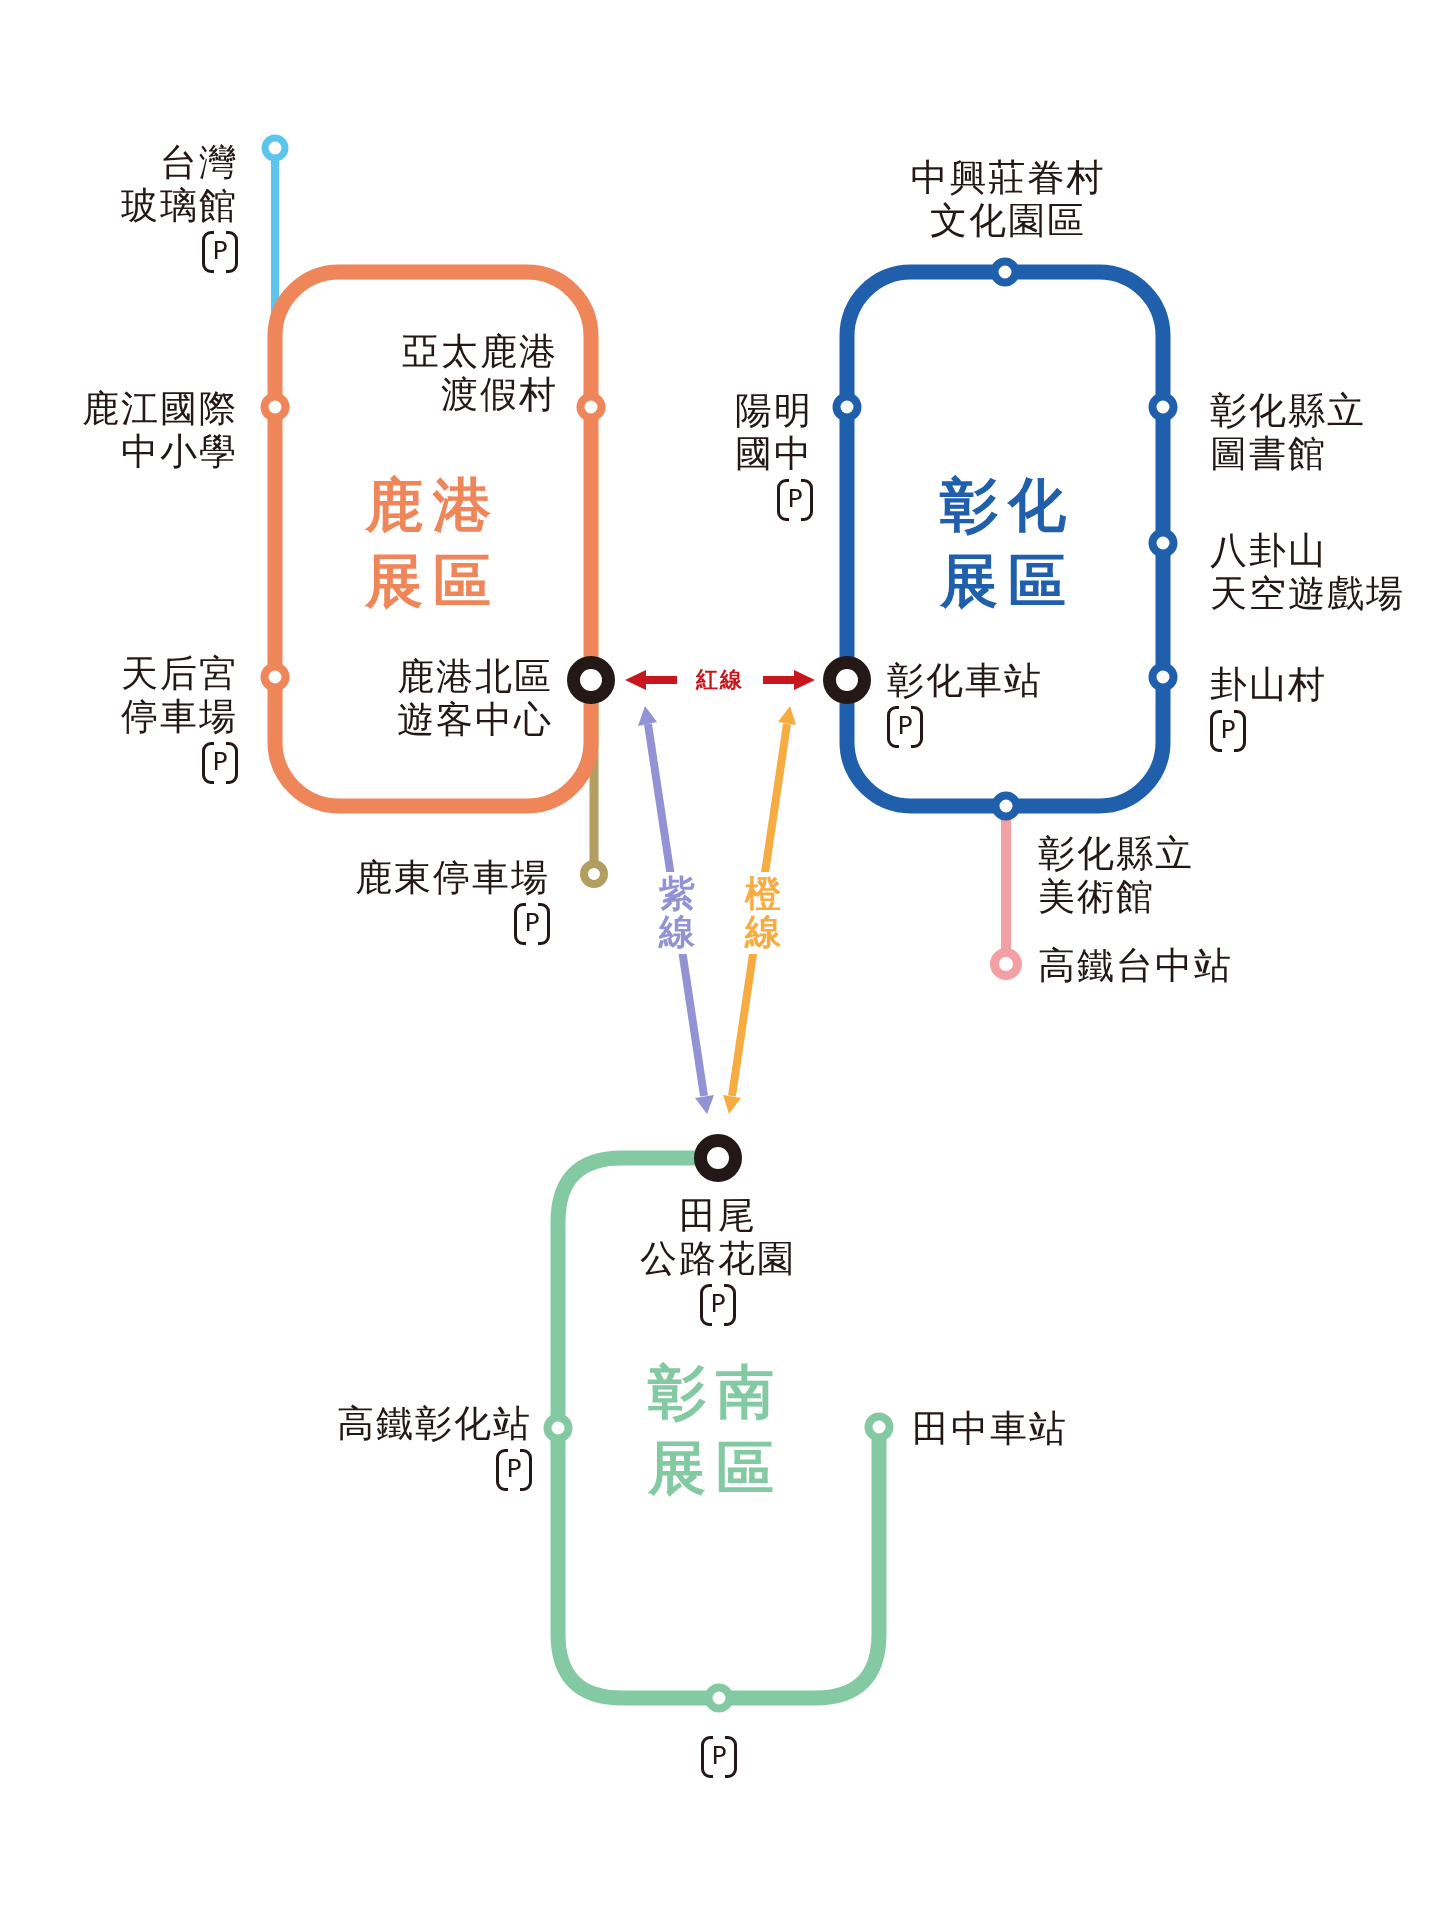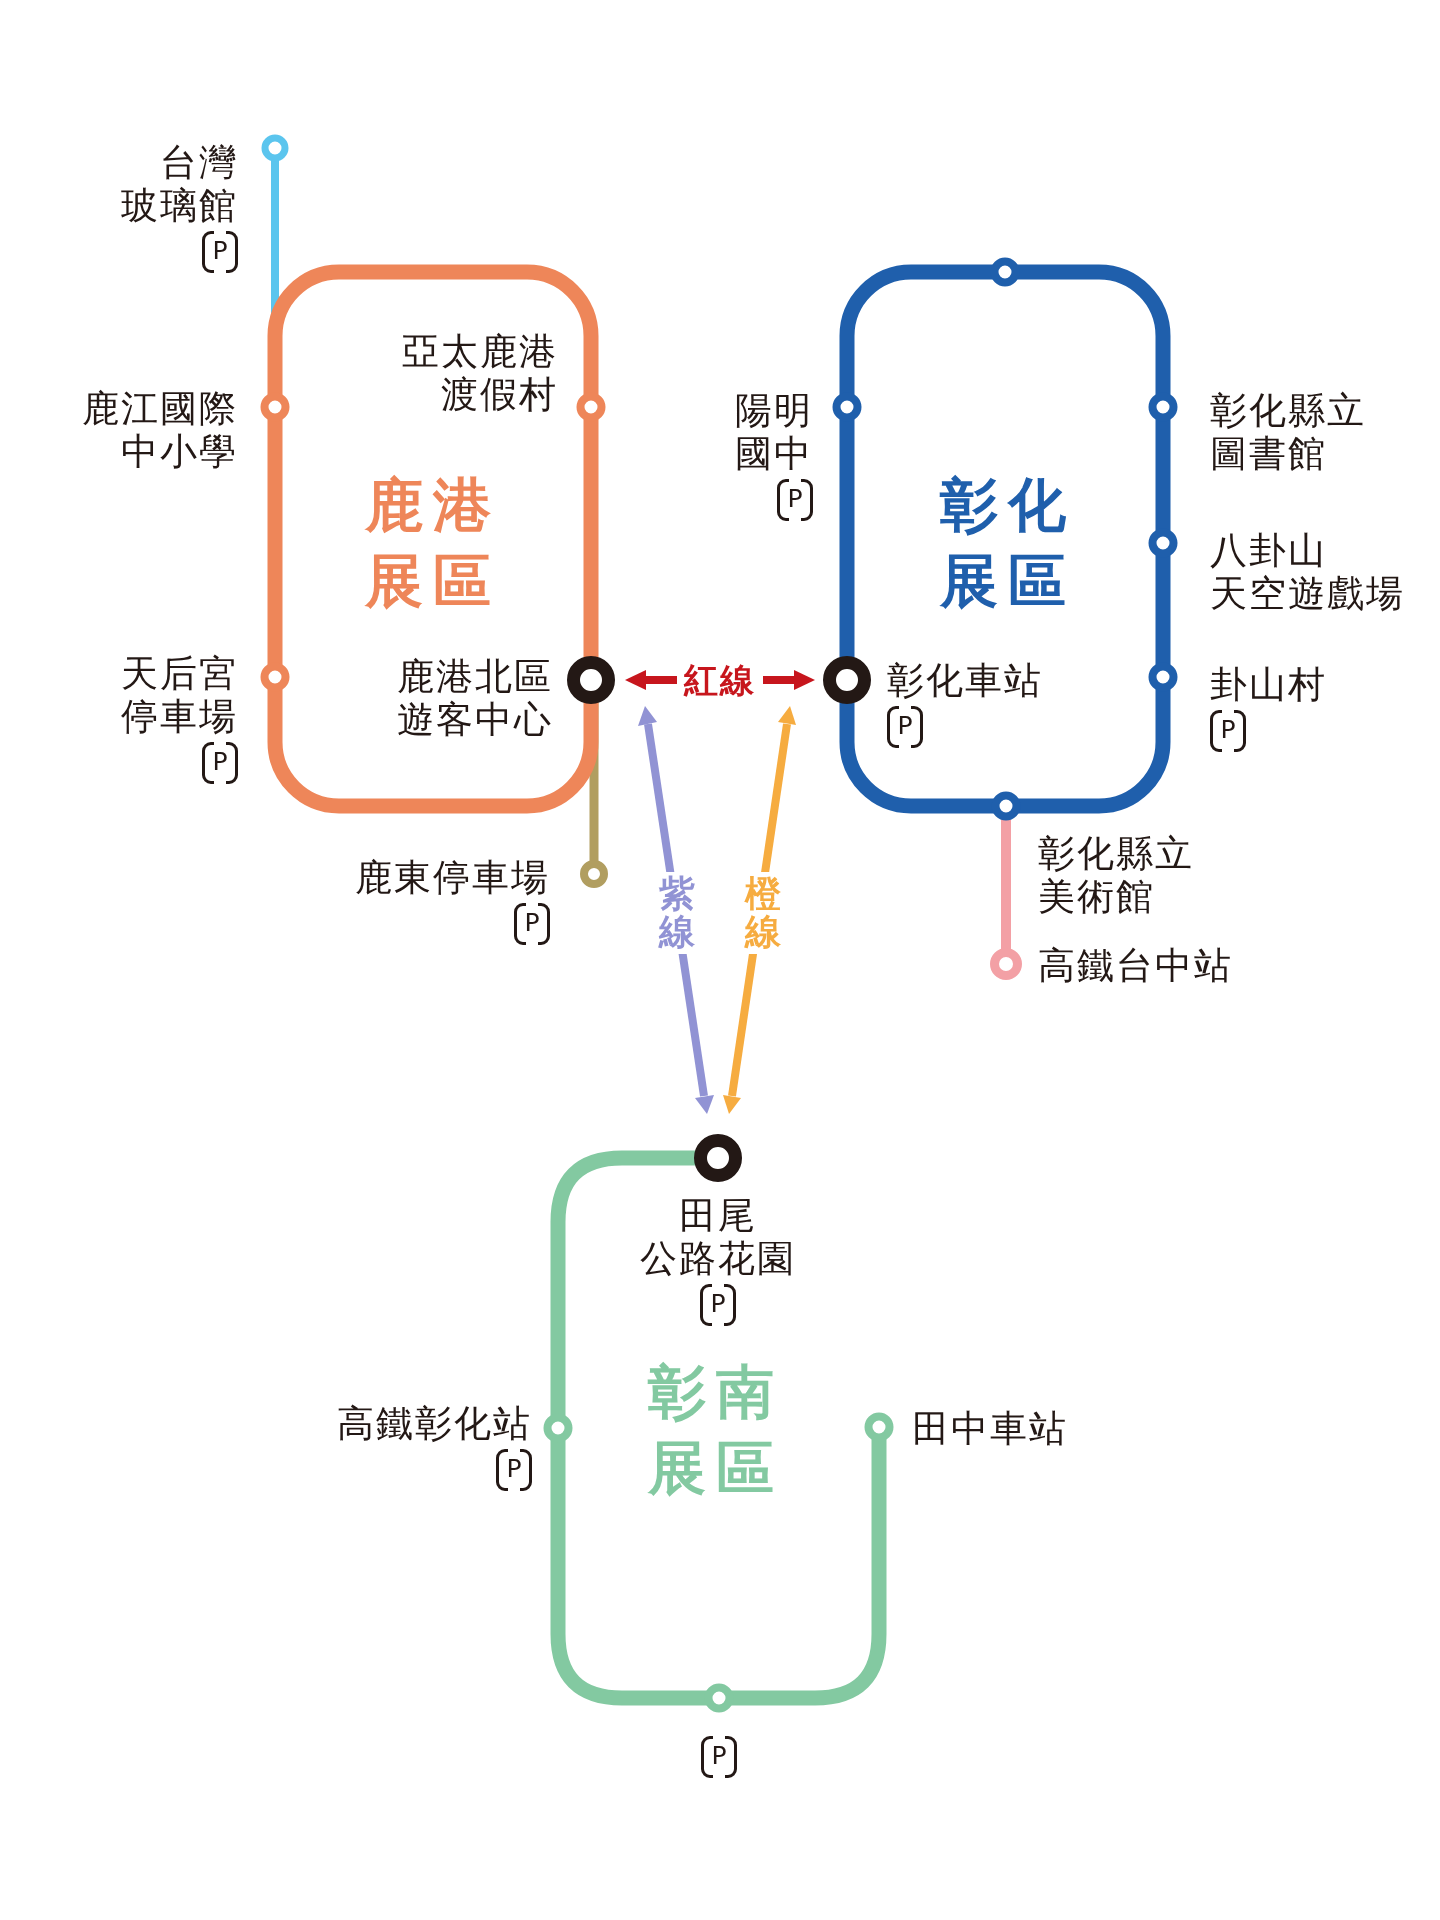--- a/index.html
+++ b/index.html
@@ -12,21 +12,21 @@
   .ra{text-align:right;}
   .la{text-align:left;}
   .ctr{text-align:center;transform:translateX(-50%);}
 
   .big{position:absolute;font-size:58px;line-height:76px;font-weight:700;
        letter-spacing:10px;white-space:nowrap;text-align:center;transform:translateX(-50%);}
   .big.orange{color:#EE8659;}
   .big.blue{color:#1F5FAC;}
   .big.green{color:#83C9A1;}
 
-  .linelbl{position:absolute;font-size:34px;line-height:40px;font-weight:600;
+  .linelbl{position:absolute;font-size:22px;line-height:40px;font-weight:600;
        letter-spacing:2px;white-space:nowrap;transform:translateX(-50%);}
   .red-txt{color:#C7161D;top:660px;left:720px;}
   .vert{width:44px;text-align:center;background:#ffffff;padding:3px 0;
         font-size:36px;line-height:38px;}
   .purple-txt{color:#9193D4;left:678px;top:872px;}
   .orangeline-txt{color:#F6AC40;left:764px;top:872px;}
 
   .prow{height:46px;display:block;}
   .p-icon{display:inline-block;position:relative;width:30px;height:36px;
           border:3px solid #231815;border-radius:9px;vertical-align:middle;
@@ -137,20 +137,24 @@
   <div class="lbl ra" style="right:882px;top:330px;">
     <div>亞太鹿港</div>
     <div>渡假村</div>
   </div>
 
   <div class="lbl ra" style="right:890px;top:856px;">
     <div>鹿東停車場</div>
     <div class="prow"><span class="p-icon"><span class="pl">P</span></span></div>
   </div>
 
+  <div class="lbl ctr" style="left:1008px;top:156px;">
+    <div>中興莊眷村</div>
+    <div>文化園區</div>
+  </div>
 
   <div class="lbl ra" style="right:627px;top:389px;">
     <div>陽明</div>
     <div>國中</div>
     <div class="prow"><span class="p-icon"><span class="pl">P</span></span></div>
   </div>
 
   <div class="lbl la" style="left:1210px;top:389px;">
     <div>彰化縣立</div>
     <div>圖書館</div>

